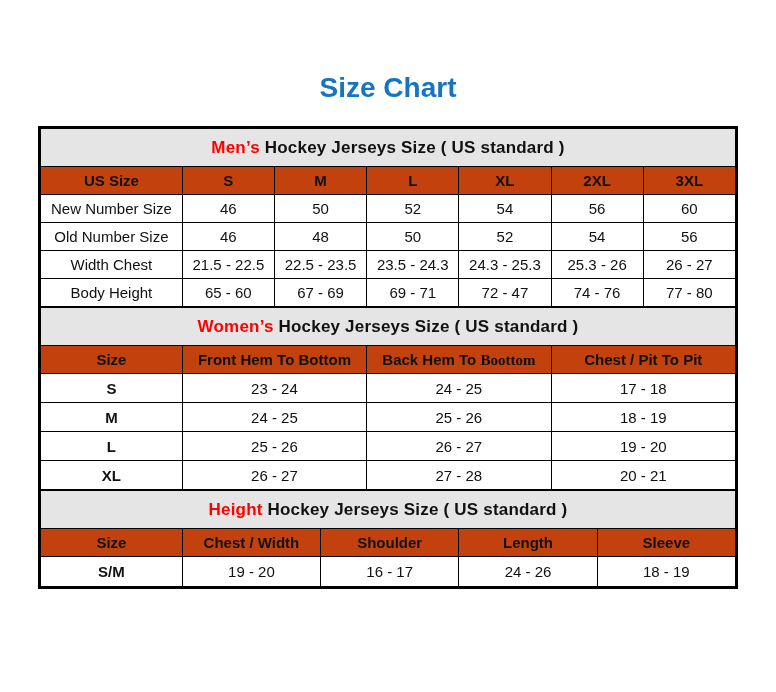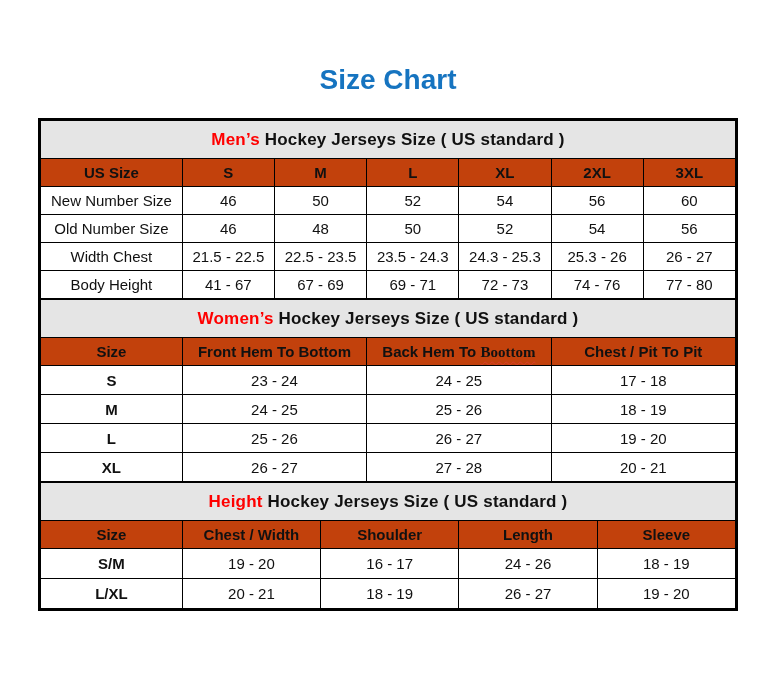--- a/index.html
+++ b/index.html
@@ -11,21 +11,21 @@
     font-family: "Liberation Sans", sans-serif;
     color: #111111;
     overflow: hidden;
   }
   .page {
     position: relative;
     width: 776px;
     height: 692px;
   }
   .page-title {
-    margin: 0;
+    margin: 8px;
     padding-top: 64px;
     text-align: center;
     font-size: 28px;
     font-weight: bold;
     color: #1674c0;
     letter-spacing: 0px;
   }
   .chart-wrap {
     margin: 22px 38px 0 38px;
     border: 2px solid #000000;
@@ -120,24 +120,24 @@
           <td class="lbl">Width Chest</td>
           <td class="val">21.5 - 22.5</td>
           <td class="val">22.5 - 23.5</td>
           <td class="val">23.5 - 24.3</td>
           <td class="val">24.3 - 25.3</td>
           <td class="val">25.3 - 26</td>
           <td class="val">26 - 27</td>
         </tr>
         <tr>
           <td class="lbl">Body Height</td>
-          <td class="val">41 - 67</td>
+          <td class="val">65 - 60</td>
           <td class="val">67 - 69</td>
           <td class="val">69 - 71</td>
-          <td class="val">72 - 73</td>
+          <td class="val">72 - 47</td>
           <td class="val">74 - 76</td>
           <td class="val">77 - 80</td>
         </tr>
       </tbody>
     </table>
 
     <table class="tbl womens">
       <colgroup>
         <col style="width:20.4%">
         <col span="3" style="width:26.533%">
@@ -195,24 +195,17 @@
           <th>Length</th>
           <th>Sleeve</th>
         </tr>
         <tr>
           <td class="lbl-b">S/M</td>
           <td class="val">19 - 20</td>
           <td class="val">16 - 17</td>
           <td class="val">24 - 26</td>
           <td class="val">18 - 19</td>
         </tr>
-        <tr>
-          <td class="lbl-b">L/XL</td>
-          <td class="val">20 - 21</td>
-          <td class="val">18 - 19</td>
-          <td class="val">26 - 27</td>
-          <td class="val">19 - 20</td>
-        </tr>
       </tbody>
     </table>
 
   </div>
 </div>
 
 </body></html>

